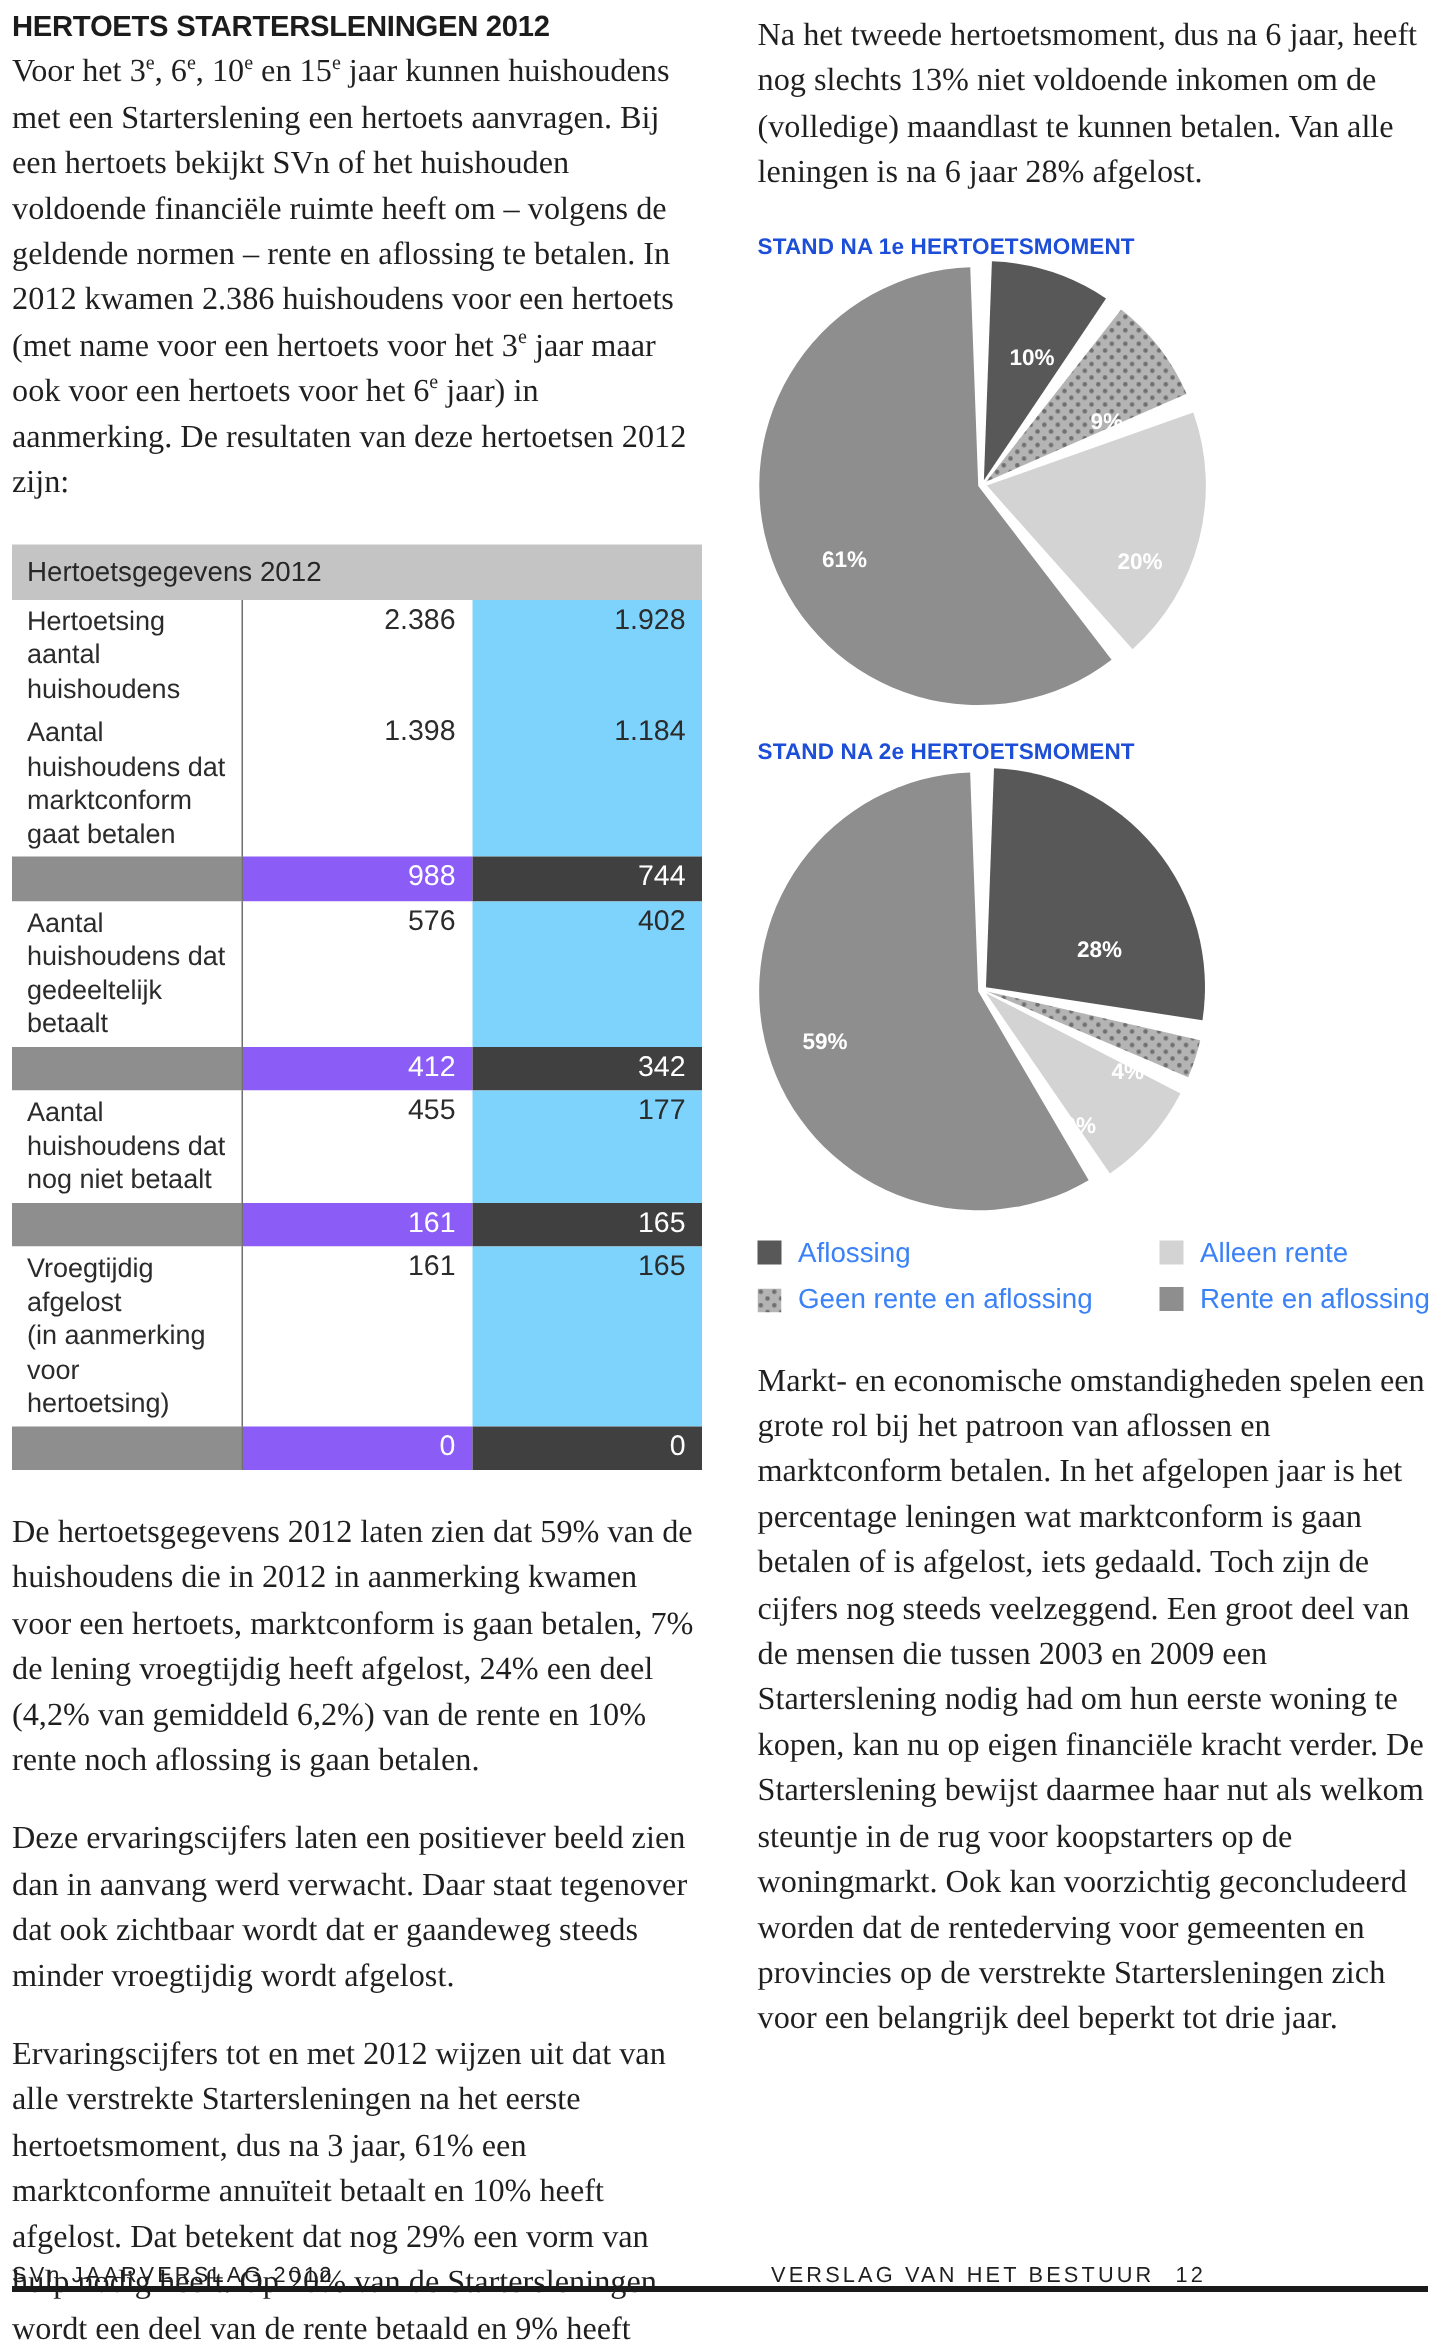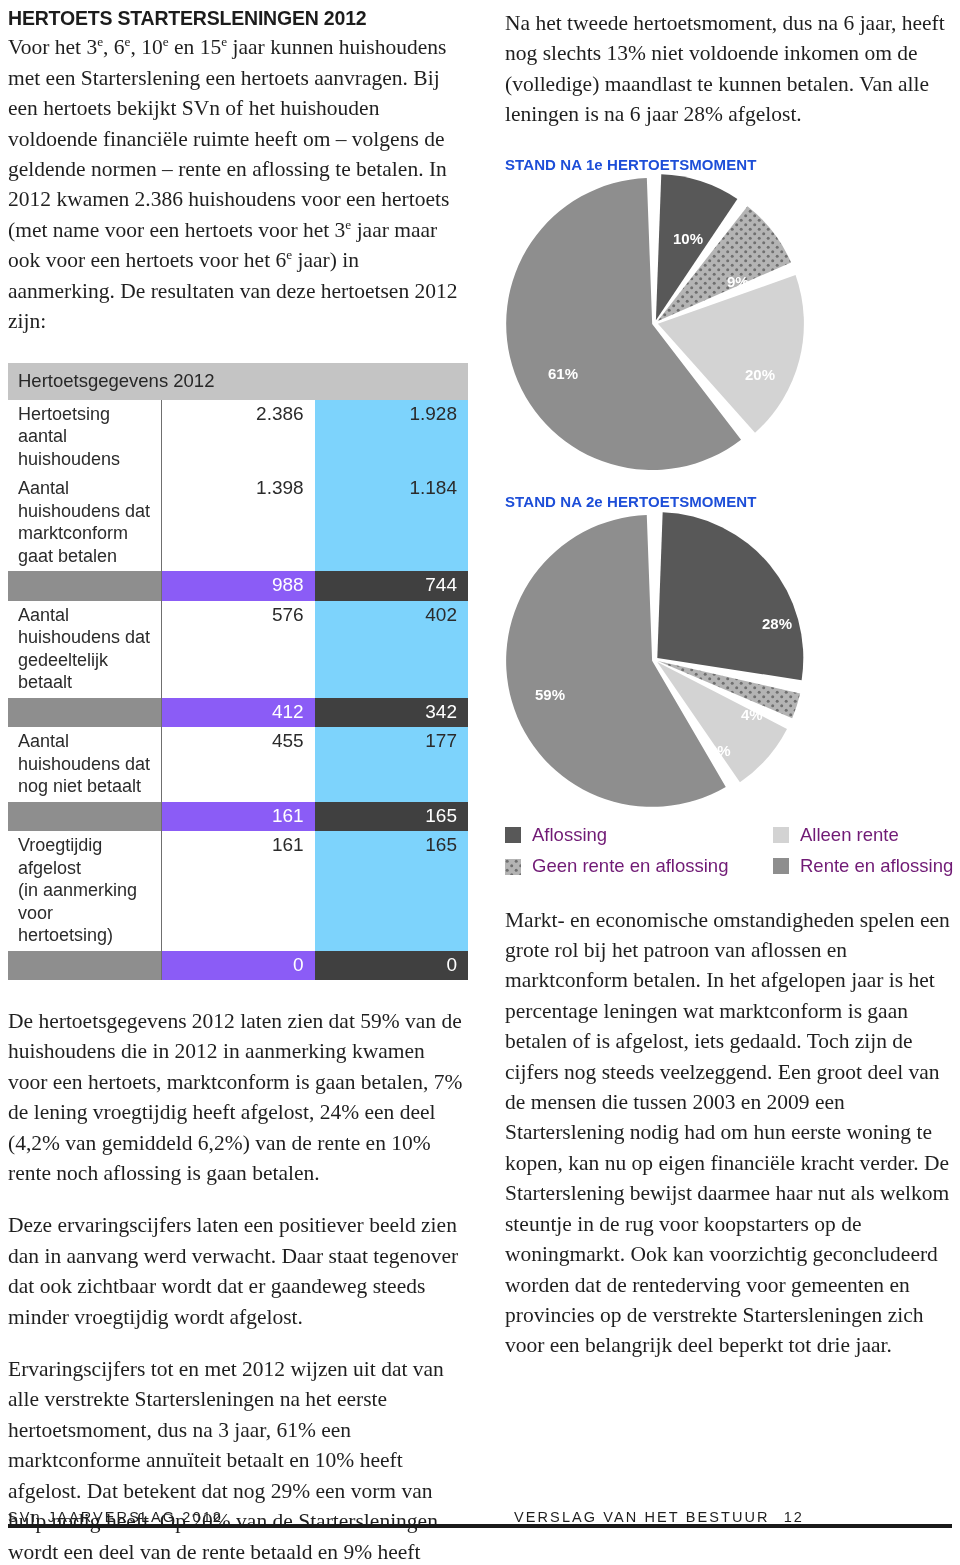--- a/index.html
+++ b/index.html
@@ -103,21 +103,21 @@
     white-space: nowrap;
   }
 
   
   .legend {
     display: grid;
     grid-template-columns: 268px auto;
     row-gap: 9px;
     font-family: "Liberation Sans", sans-serif;
     font-size: 18.5px;
-    color: #701a75;
+    color: #3b82f6;
     text-align: right;
   }
   .leg-item { display: flex; align-items: center; }
   .swatch {
     width: 16px; height: 16px; margin-right: 11px; flex: 0 0 auto;
   }
   .sw-afl  { background: #585858; }
   .sw-int  { background: #d3d3d3; }
   .sw-both { background: #8e8e8e; }
 
@@ -259,21 +259,21 @@
               <circle cx="6.7" cy="6.7" r="1.5" fill="#6f6f6f"></circle>
             </pattern>
           </defs>
           <g id="pie2-slices">
               <path d="M 152.31153972832738 148.08772803075394 L 157.66152119948455 2.185782539070118 A 146 146 0 0 1 296.63164720239513 170.17180778684798 Z" fill="#585858"></path>
               <path d="M 152.85316954888546 150.92705098312484 L 295.16830390080383 183.52156792072375 A 146 146 0 0 1 287.1471081578592 208.20827000724483 Z" fill="url(#dots2)"></path>
               <path d="M 152.2503332088914 151.98393559597096 L 281.9884491765139 218.94677055068092 A 146 146 0 0 1 234.94564379991698 272.3063591347852 Z" fill="#d3d3d3"></path>
               <path d="M 147.11911894296918 150.83697331811769 L 220.78015201996203 276.8927237067063 A 146 146 0 1 1 141.7691374718119 4.935027826433867 Z" fill="#8e8e8e"></path>
             </g>
         </svg>
-        <span class="pie-lbl" style="left:213px; top:105px;margin-left:44px;">28%</span>
+        <span class="pie-lbl" style="left:213px; top:115px;">28%</span>
         <span class="pie-lbl" style="left:236px; top:196px;">4%</span>
         <span class="pie-lbl" style="left:204px; top:232px;">9%</span>
         <span class="pie-lbl" style="left:30px;  top:176px;">59%</span>
       </div>
     </div>
 
     <div style="height:16px"></div>
 
     <div class="legend">
       <div class="leg-item">

